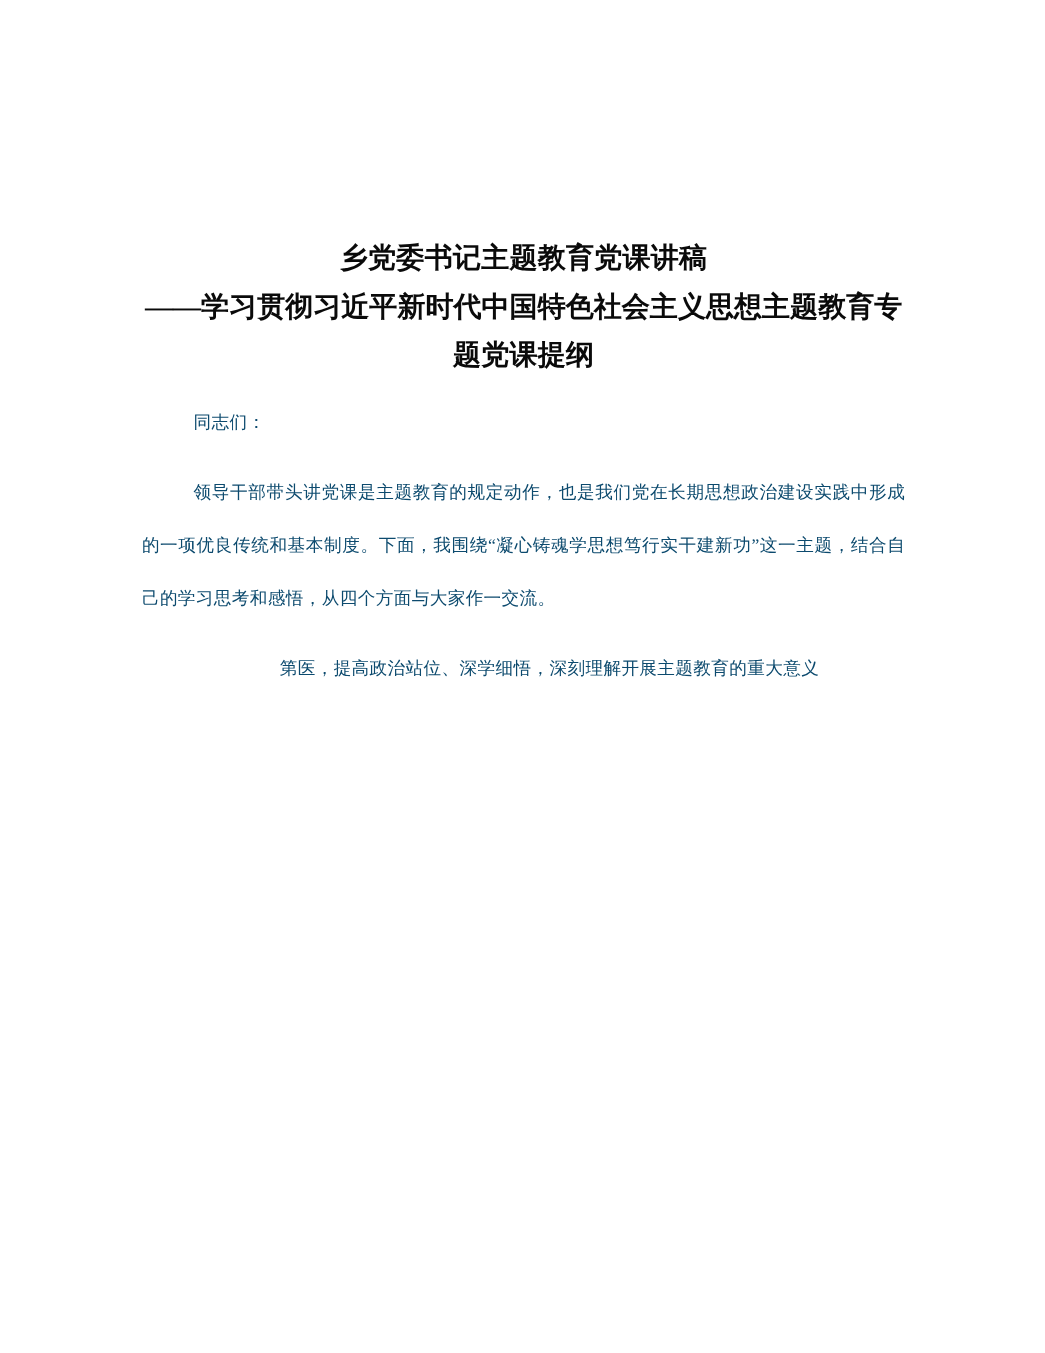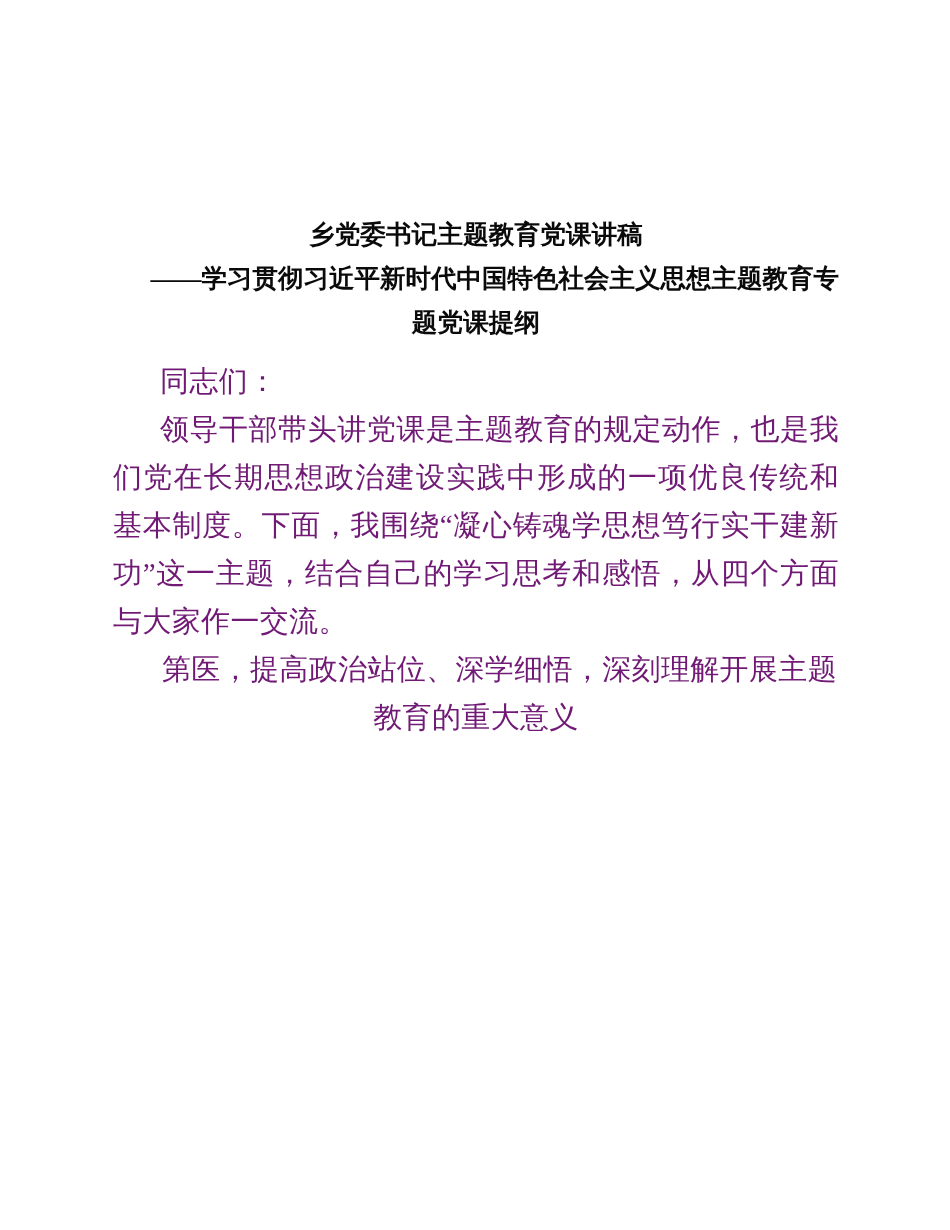--- a/index.html
+++ b/index.html
@@ -30,42 +30,42 @@
     font-family: "Liberation Serif", "DejaVu Serif", serif;
     font-weight: bold;
     font-size: 25.5px;
     line-height: 44px;
     color: #0a0a0a;
     text-align: center;
     letter-spacing: 0.2px;
     white-space: nowrap;
   }
   .title-line.wrap-start {
-    text-align: right;
+    text-align: center;
     white-space: normal;
     letter-spacing: 0;
   }
   .title-line.wrap-end {
     text-align: center;
     font-family: Liberation Serif, serif;
   }
 
   
   .body-block {
     margin-top: 12px;
   }
   .para {
     font-family: "Liberation Serif", "DejaVu Serif", serif;
-    font-size: 29px;
+    font-size: 16px;
     line-height: 48px;
-    color: #701a75;
+    color: #0c4a6e;
     text-align: justify;
     text-justify: inter-character;
     text-indent: 47px;
-    margin: 0;
+    margin: 16px;
     letter-spacing: 0.35px;
     -webkit-font-smoothing: antialiased;
   }
   .para-last-left {
     text-align: center;
   }
 
   
   .footer {
     position: absolute;

